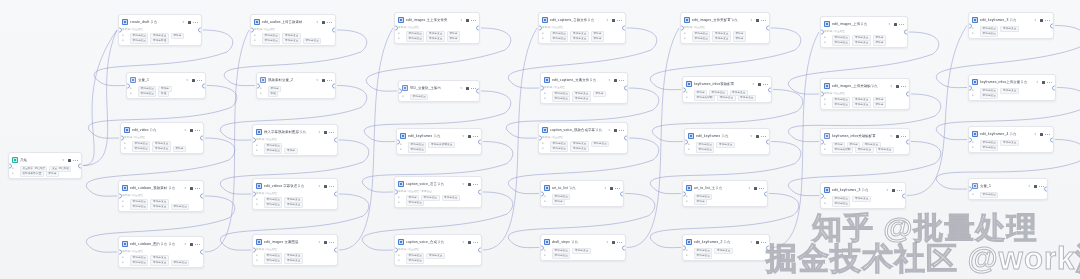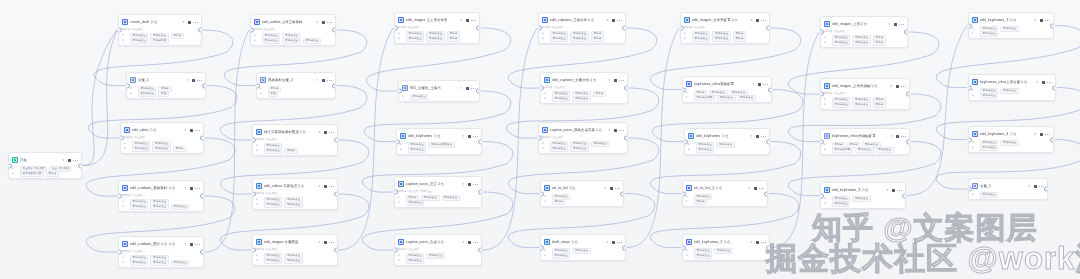--- a/index.html
+++ b/index.html
@@ -1211,15 +1211,15 @@
           <div class="row">
             <span class="rk">=</span>
             <span class="chip">字符串变量</span>
           </div>
         </div>
         <span class="port in"></span>
         <span class="port out"></span>
       </div>
     </div>
 
-  <div class="wm" id="wm-zhihu">知乎 @文案图层</div>
+  <div class="wm" id="wm-zhihu">知乎 @批量处理</div>
   <div class="wm" id="wm-juejin">掘金技术社区 @work流码</div>
 </div>
 
 </body></html>

